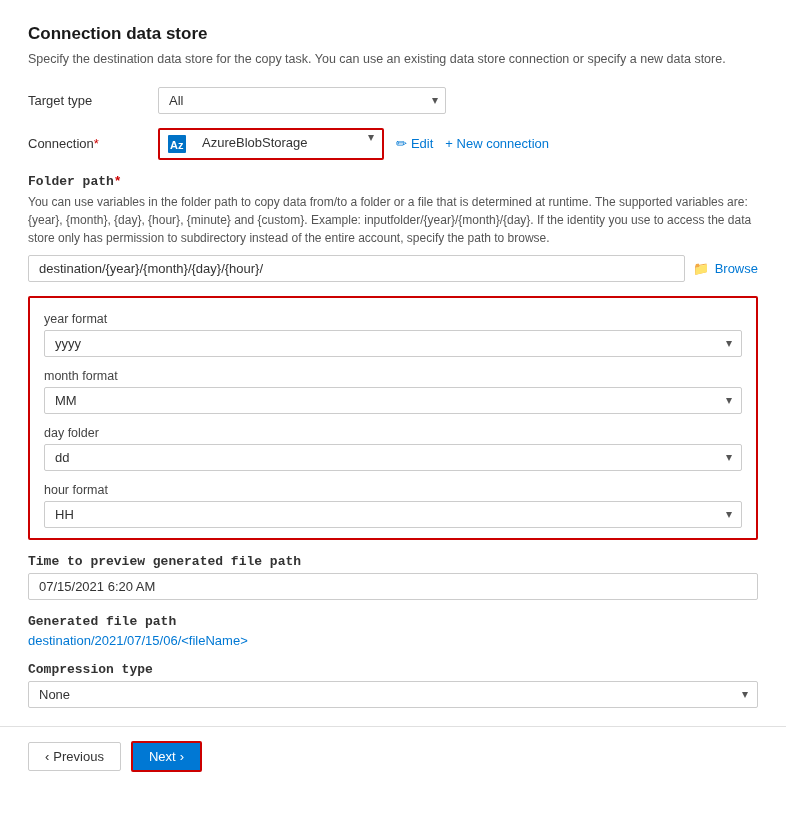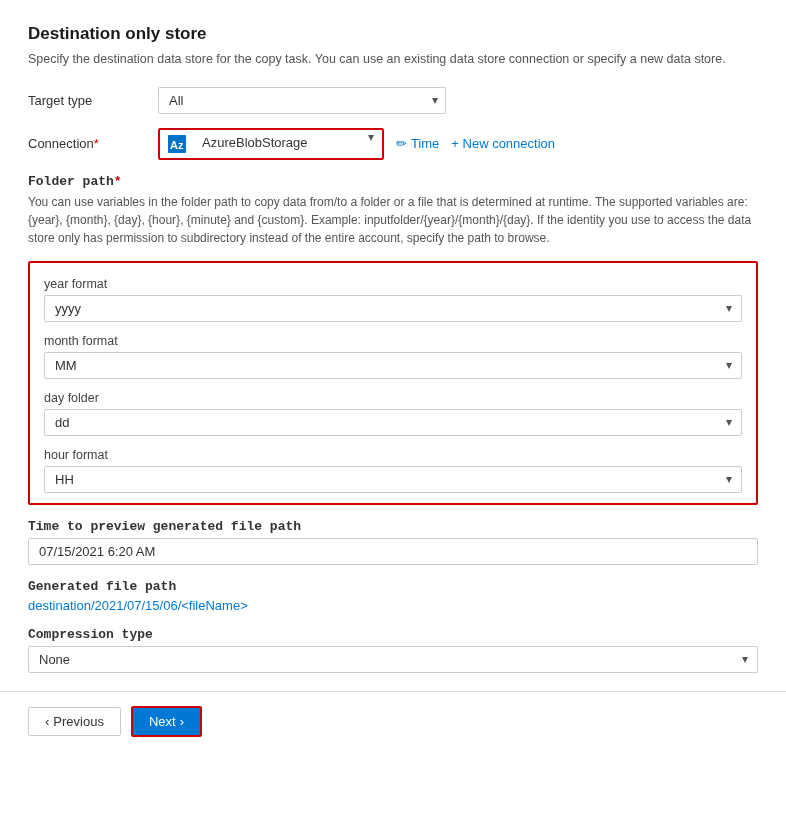--- a/index.html
+++ b/index.html
@@ -237,21 +237,21 @@
       cursor: pointer;
     }
     .target-select {
       width: 288px;
     }
   </style>
 </head>
 <body>
 
 <div class="page-container">
-  <h1 class="page-title">Destination only store</h1>
+  <h1 class="page-title">Connection data store</h1>
   <p class="page-description">Specify the destination data store for the copy task. You can use an existing data store connection or specify a new data store.</p>
 
   <div class="form-row">
     <div class="form-label">Target type</div>
     <div class="select-wrapper">
       <select class="select-control target-select">
         <option>All</option>
       </select>
       <span class="select-arrow">▾</span>
     </div>
@@ -269,33 +269,40 @@
         </svg>
       </div>
       <select class="select-control" style="width:190px;">
         <option>AzureBlobStorage</option>
       </select>
       <span class="select-arrow">▾</span>
     </div>
     <div class="connection-actions">
       <a class="action-link">
         <span>✏</span>
-        <span>Time</span>
+        <span>Edit</span>
       </a>
       <a class="action-link">
         <span>+ New connection</span>
       </a>
     </div>
   </div>
 
   <div class="folder-path-section">
     <div class="section-label">
       <span>Folder path</span><span class="required">*</span>
     </div>
     <p class="section-description">You can use variables in the folder path to copy data from/to a folder or a file that is determined at runtime. The supported variables are: {year}, {month}, {day}, {hour}, {minute} and {custom}. Example: inputfolder/{year}/{month}/{day}. If the identity you use to access the data store only has permission to subdirectory instead of the entire account, specify the path to browse.</p>
+    <div class="input-with-button">
+      <input class="text-input" type="text" value="destination/{year}/{month}/{day}/{hour}/" style="">
+      <button class="browse-btn">
+        <span>📁</span>
+        <span>Browse</span>
+      </button>
+    </div>
   </div>
 
 
   <div class="format-section">
 
     <div class="format-row">
       <div class="format-label">year format</div>
       <div class="format-select-wrapper">
         <select class="format-select">
           <option>yyyy</option>

